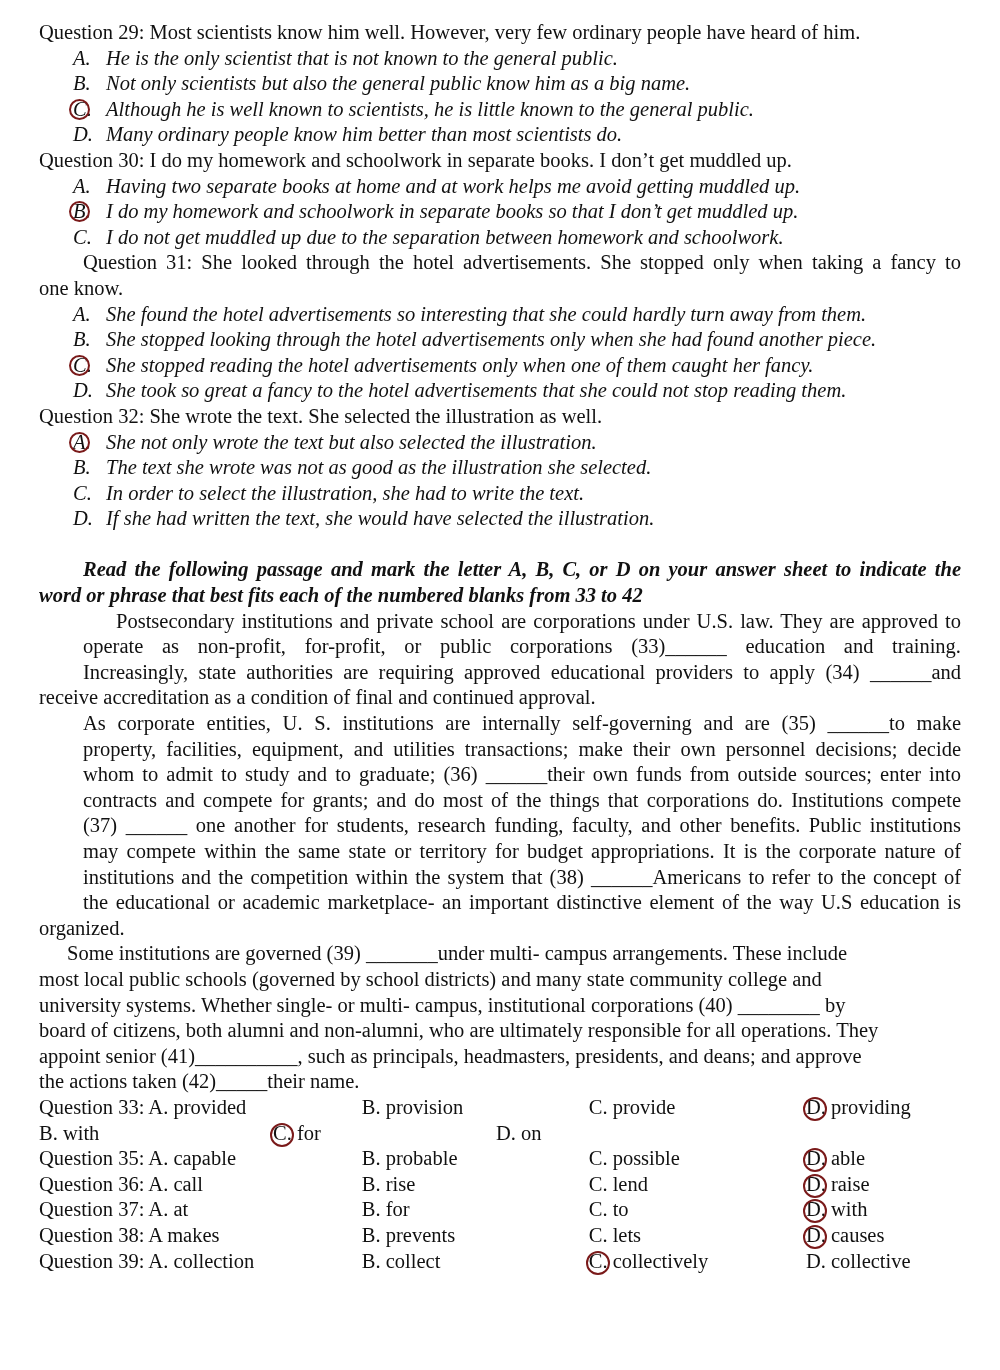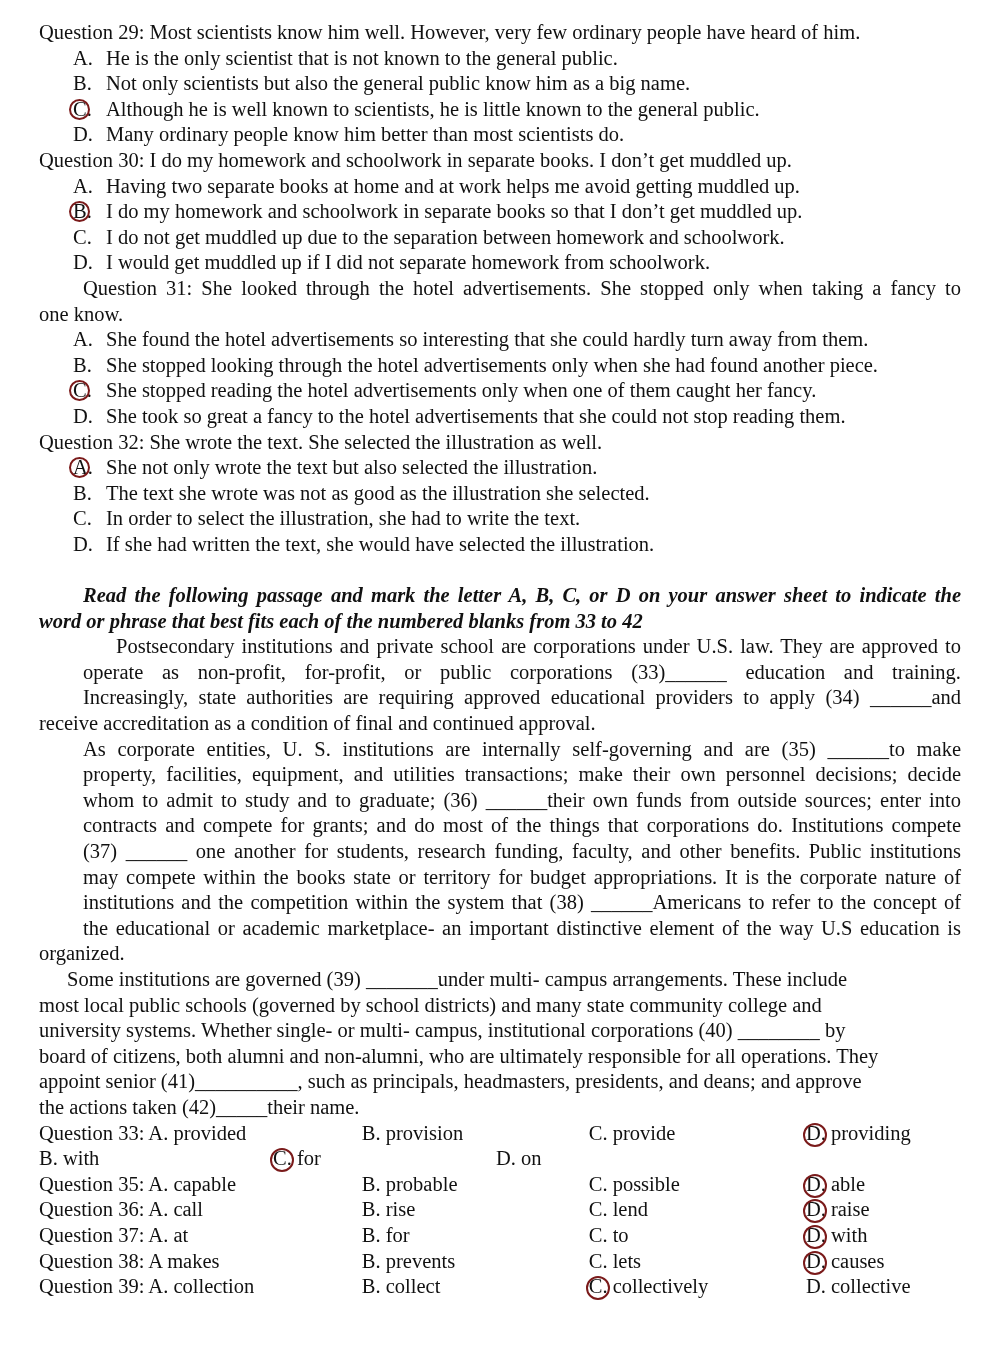--- a/index.html
+++ b/index.html
@@ -5,21 +5,21 @@
   html, body { margin: 0; padding: 0; background: #ffffff; }
   body {
     width: 1000px; height: 1370px; overflow: hidden; position: relative;
     font-family: "Liberation Serif", "DejaVu Serif", serif;
     color: #111111; font-size: 20.5px;
   }
   .page { position: absolute; left: 39px; top: 20px; width: 922px; }
   .line { height: 25.6px; line-height: 25.6px; white-space: nowrap; }
   .just { text-align: justify; text-align-last: justify; white-space: normal; margin-left: 44px; }
   .q-label { font-weight: normal; }
-  .opt { padding-left: 34px; position: relative; }
+  .opt { padding-left: 34px; position: relative; font-style: italic; }
   .opt .letter { display: inline-block; width: 33px; position: relative; }
   .circled .letter::before {
     content: ""; position: absolute; left: -4px; top: 2px; width: 21px; height: 21px;
     border: 2px solid #7a1a1a; border-radius: 50%; box-sizing: border-box;
   }
   .gap { height: 25.6px; }
   .instr { font-weight: bold; font-style: italic; }
   .ans-row { display: flex; height: 25.6px; line-height: 25.6px; white-space: nowrap; }
   .ans-row .c0 { width: 333px; }
   .ans-row .c1 { width: 234px; }
@@ -42,21 +42,20 @@
     <div class="line opt"><span class="letter">B.</span><span>Not only scientists but also the general public know him as a big name.</span></div>
     <div class="line opt circled"><span class="letter">C.</span><span>Although he is well known to scientists, he is little known to the general public.</span></div>
     <div class="line opt"><span class="letter">D.</span><span>Many ordinary people know him better than most scientists do.</span></div>
   </div>
 
   <div>
     <div class="line"><span class="q-label">Question 30:</span><span> I do my homework and schoolwork in separate books. I don’t get muddled up.</span></div>
     <div class="line opt"><span class="letter">A.</span><span>Having two separate books at home and at work helps me avoid getting muddled up.</span></div>
     <div class="line opt circled"><span class="letter">B.</span><span>I do my homework and schoolwork in separate books so that I don’t get muddled up.</span></div>
     <div class="line opt"><span class="letter">C.</span><span>I do not get muddled up due to the separation between homework and schoolwork.</span></div>
-    <div class="line opt"><span class="letter">D.</span><span>I would get muddled up if I did not separate homework from schoolwork.</span></div>
   </div>
 
   <div>
     <div class="line just"><span class="q-label">Question 31:</span><span> She looked through the hotel advertisements. She stopped only when taking a fancy to</span></div>
     <div class="line">one know.</div>
     <div class="line opt"><span class="letter">A.</span><span>She found the hotel advertisements so interesting that she could hardly turn away from them.</span></div>
     <div class="line opt"><span class="letter">B.</span><span>She stopped looking through the hotel advertisements only when she had found another piece.</span></div>
     <div class="line opt circled"><span class="letter">C.</span><span>She stopped reading the hotel advertisements only when one of them caught her fancy.</span></div>
     <div class="line opt"><span class="letter">D.</span><span>She took so great a fancy to the hotel advertisements that she could not stop reading them.</span></div>
   </div>
@@ -80,21 +79,21 @@
     <div class="line just" style="padding-left:33px">Postsecondary institutions and private school are corporations under U.S. law. They are approved to</div>
     <div class="line just">operate as non-profit, for-profit, or public corporations (33)______ education and training.</div>
     <div class="line just">Increasingly, state authorities are requiring approved educational providers to apply (34) ______and</div>
     <div class="line">receive accreditation as a condition of final and continued approval.</div>
 
     <div class="line just">As corporate entities, U. S. institutions are internally self-governing and are (35) ______to make</div>
     <div class="line just">property, facilities, equipment, and utilities transactions; make their own personnel decisions; decide</div>
     <div class="line just">whom to admit to study and to graduate; (36) ______their own funds from outside sources; enter into</div>
     <div class="line just">contracts and compete for grants; and do most of the things that corporations do. Institutions compete</div>
     <div class="line just">(37) ______ one another for students, research funding, faculty, and other benefits. Public institutions</div>
-    <div class="line just">may compete within the books state or territory for budget appropriations. It is the corporate nature of</div>
+    <div class="line just">may compete within the same state or territory for budget appropriations. It is the corporate nature of</div>
     <div class="line just">institutions and the competition within the system that (38) ______Americans to refer to the concept of</div>
     <div class="line just">the educational or academic marketplace- an important distinctive element of the way U.S education is</div>
     <div class="line">organized.</div>
 
     <div class="line" style="padding-left:28px">Some institutions are governed (39) _______under multi- campus  arrangements. These include</div>
     <div class="line">most local public schools (governed by school districts) and many state community college and</div>
     <div class="line">university systems. Whether single- or multi- campus, institutional corporations (40) ________ by</div>
     <div class="line">board of citizens, both alumni and non-alumni, who are ultimately responsible for all operations. They</div>
     <div class="line">appoint senior (41)__________, such as principals, headmasters, presidents, and deans; and approve</div>
     <div class="line">the actions taken (42)_____their name.</div>

